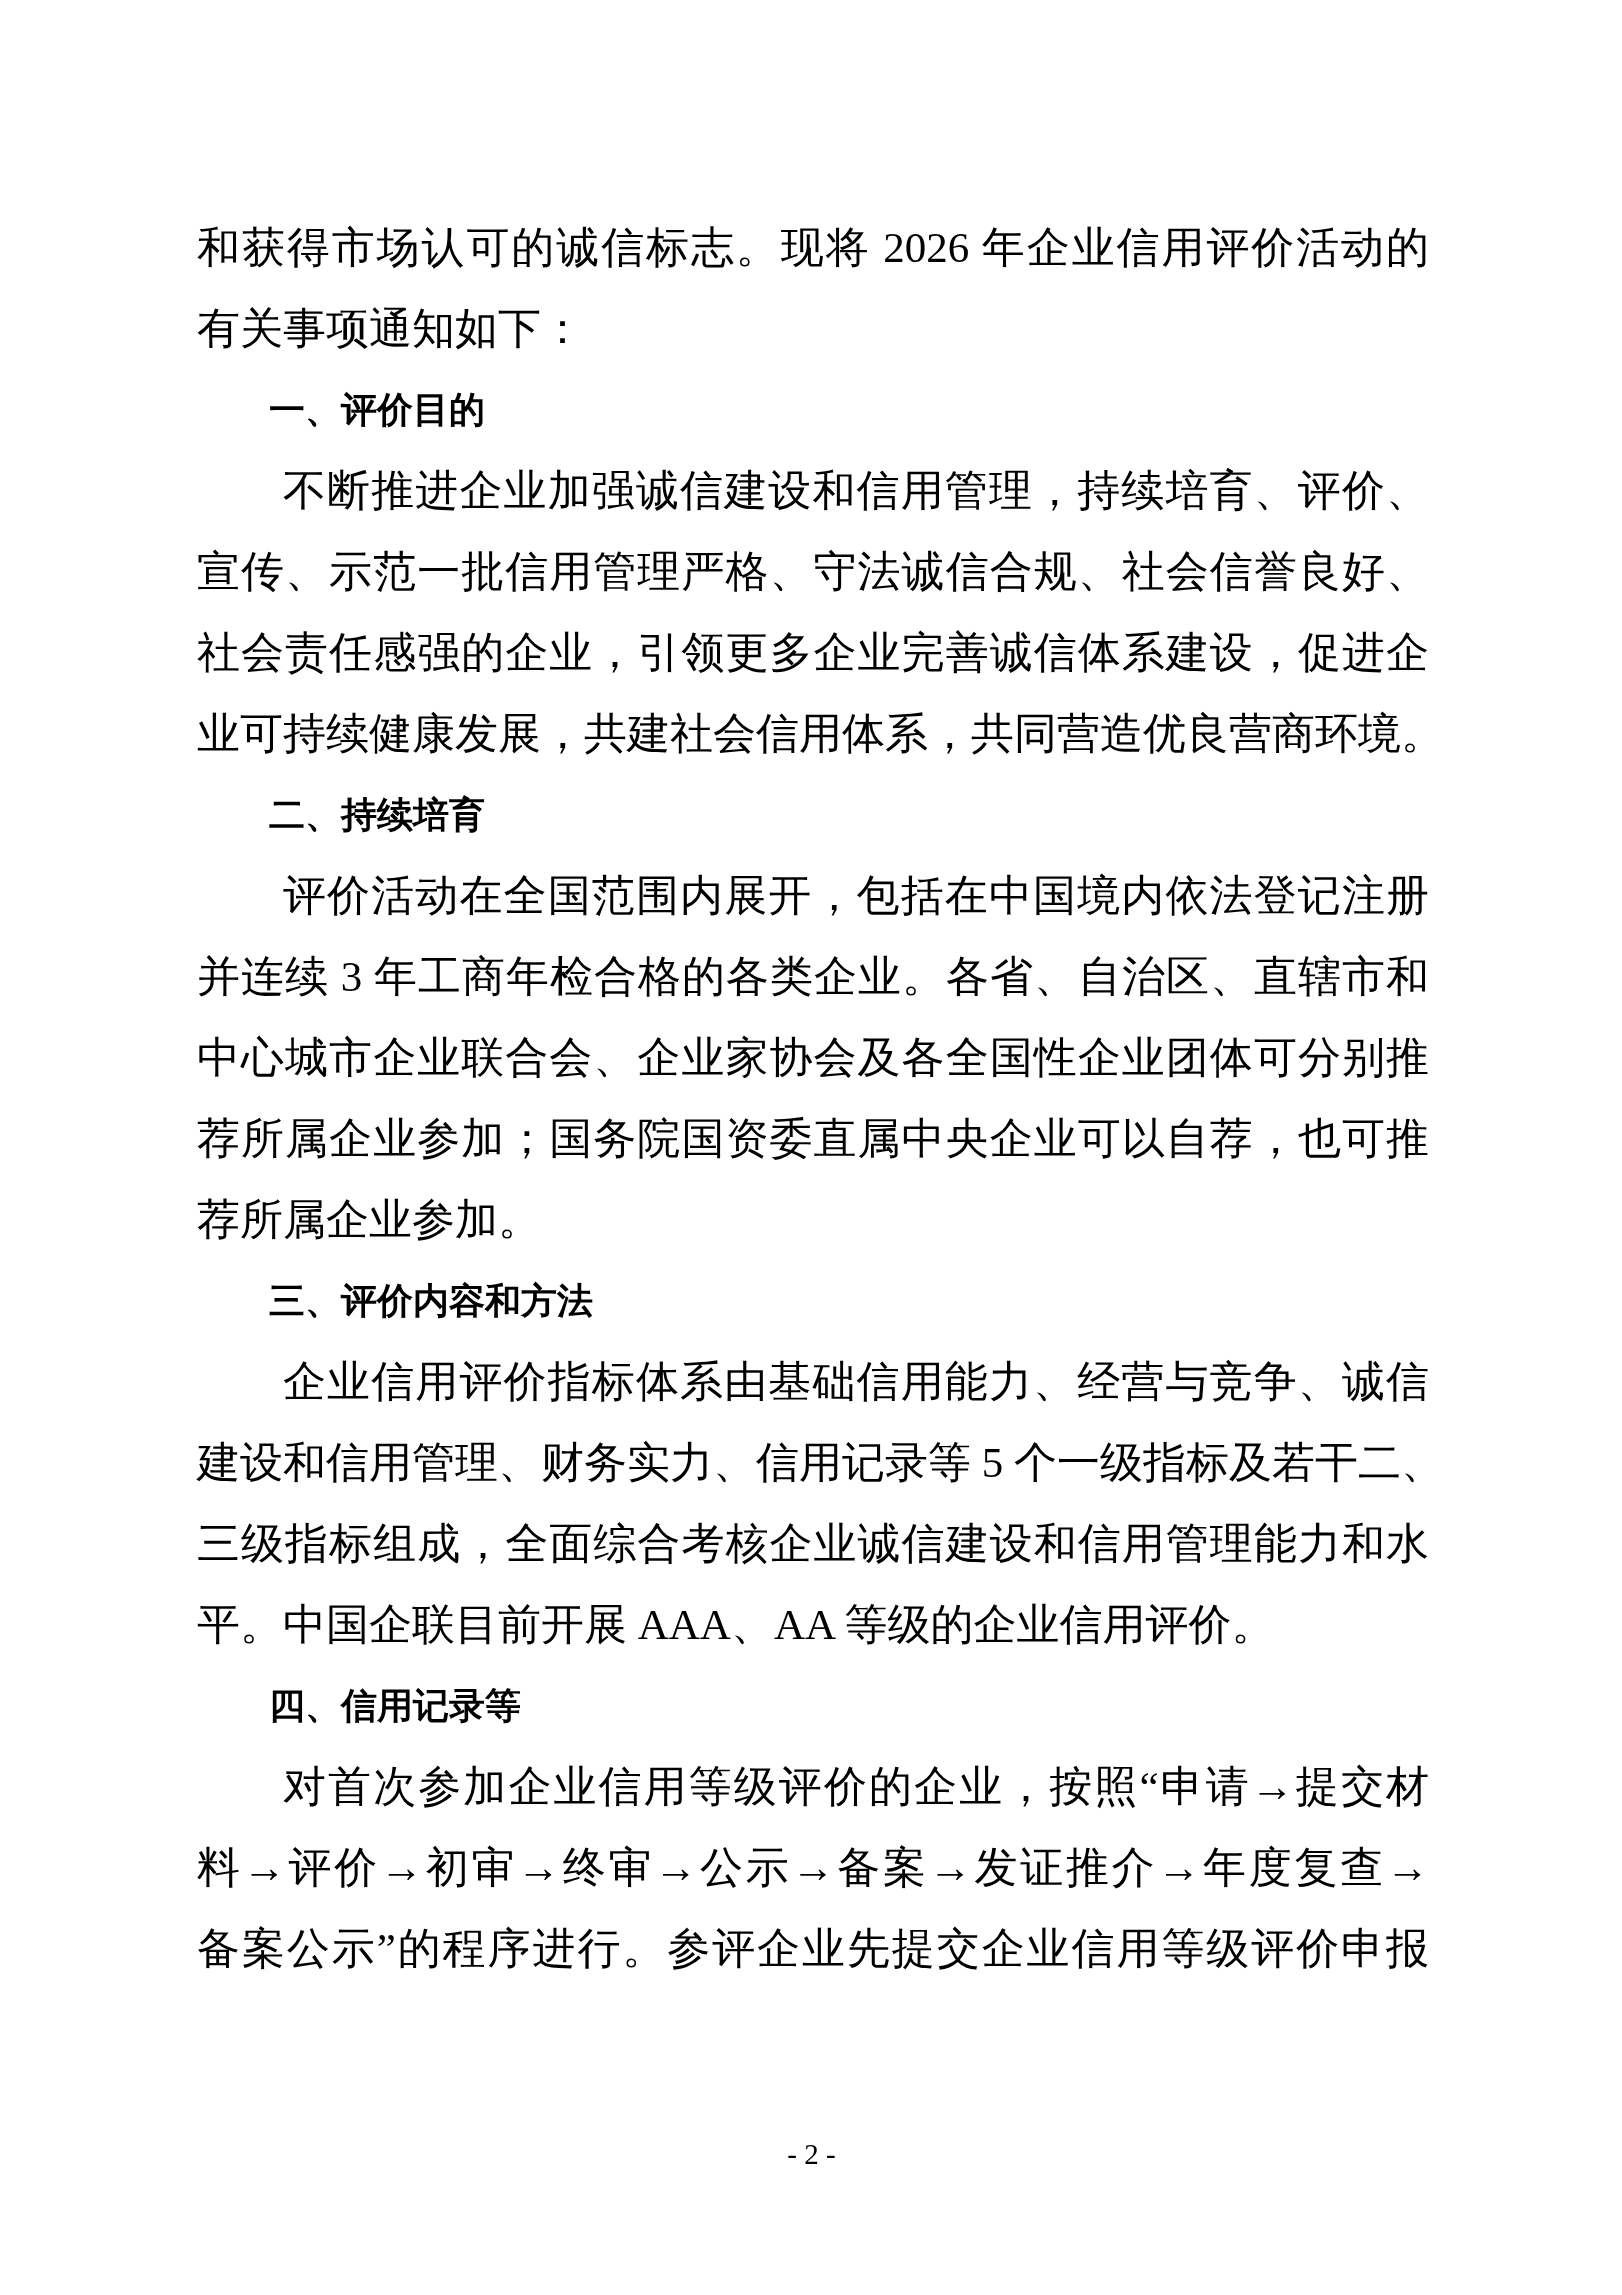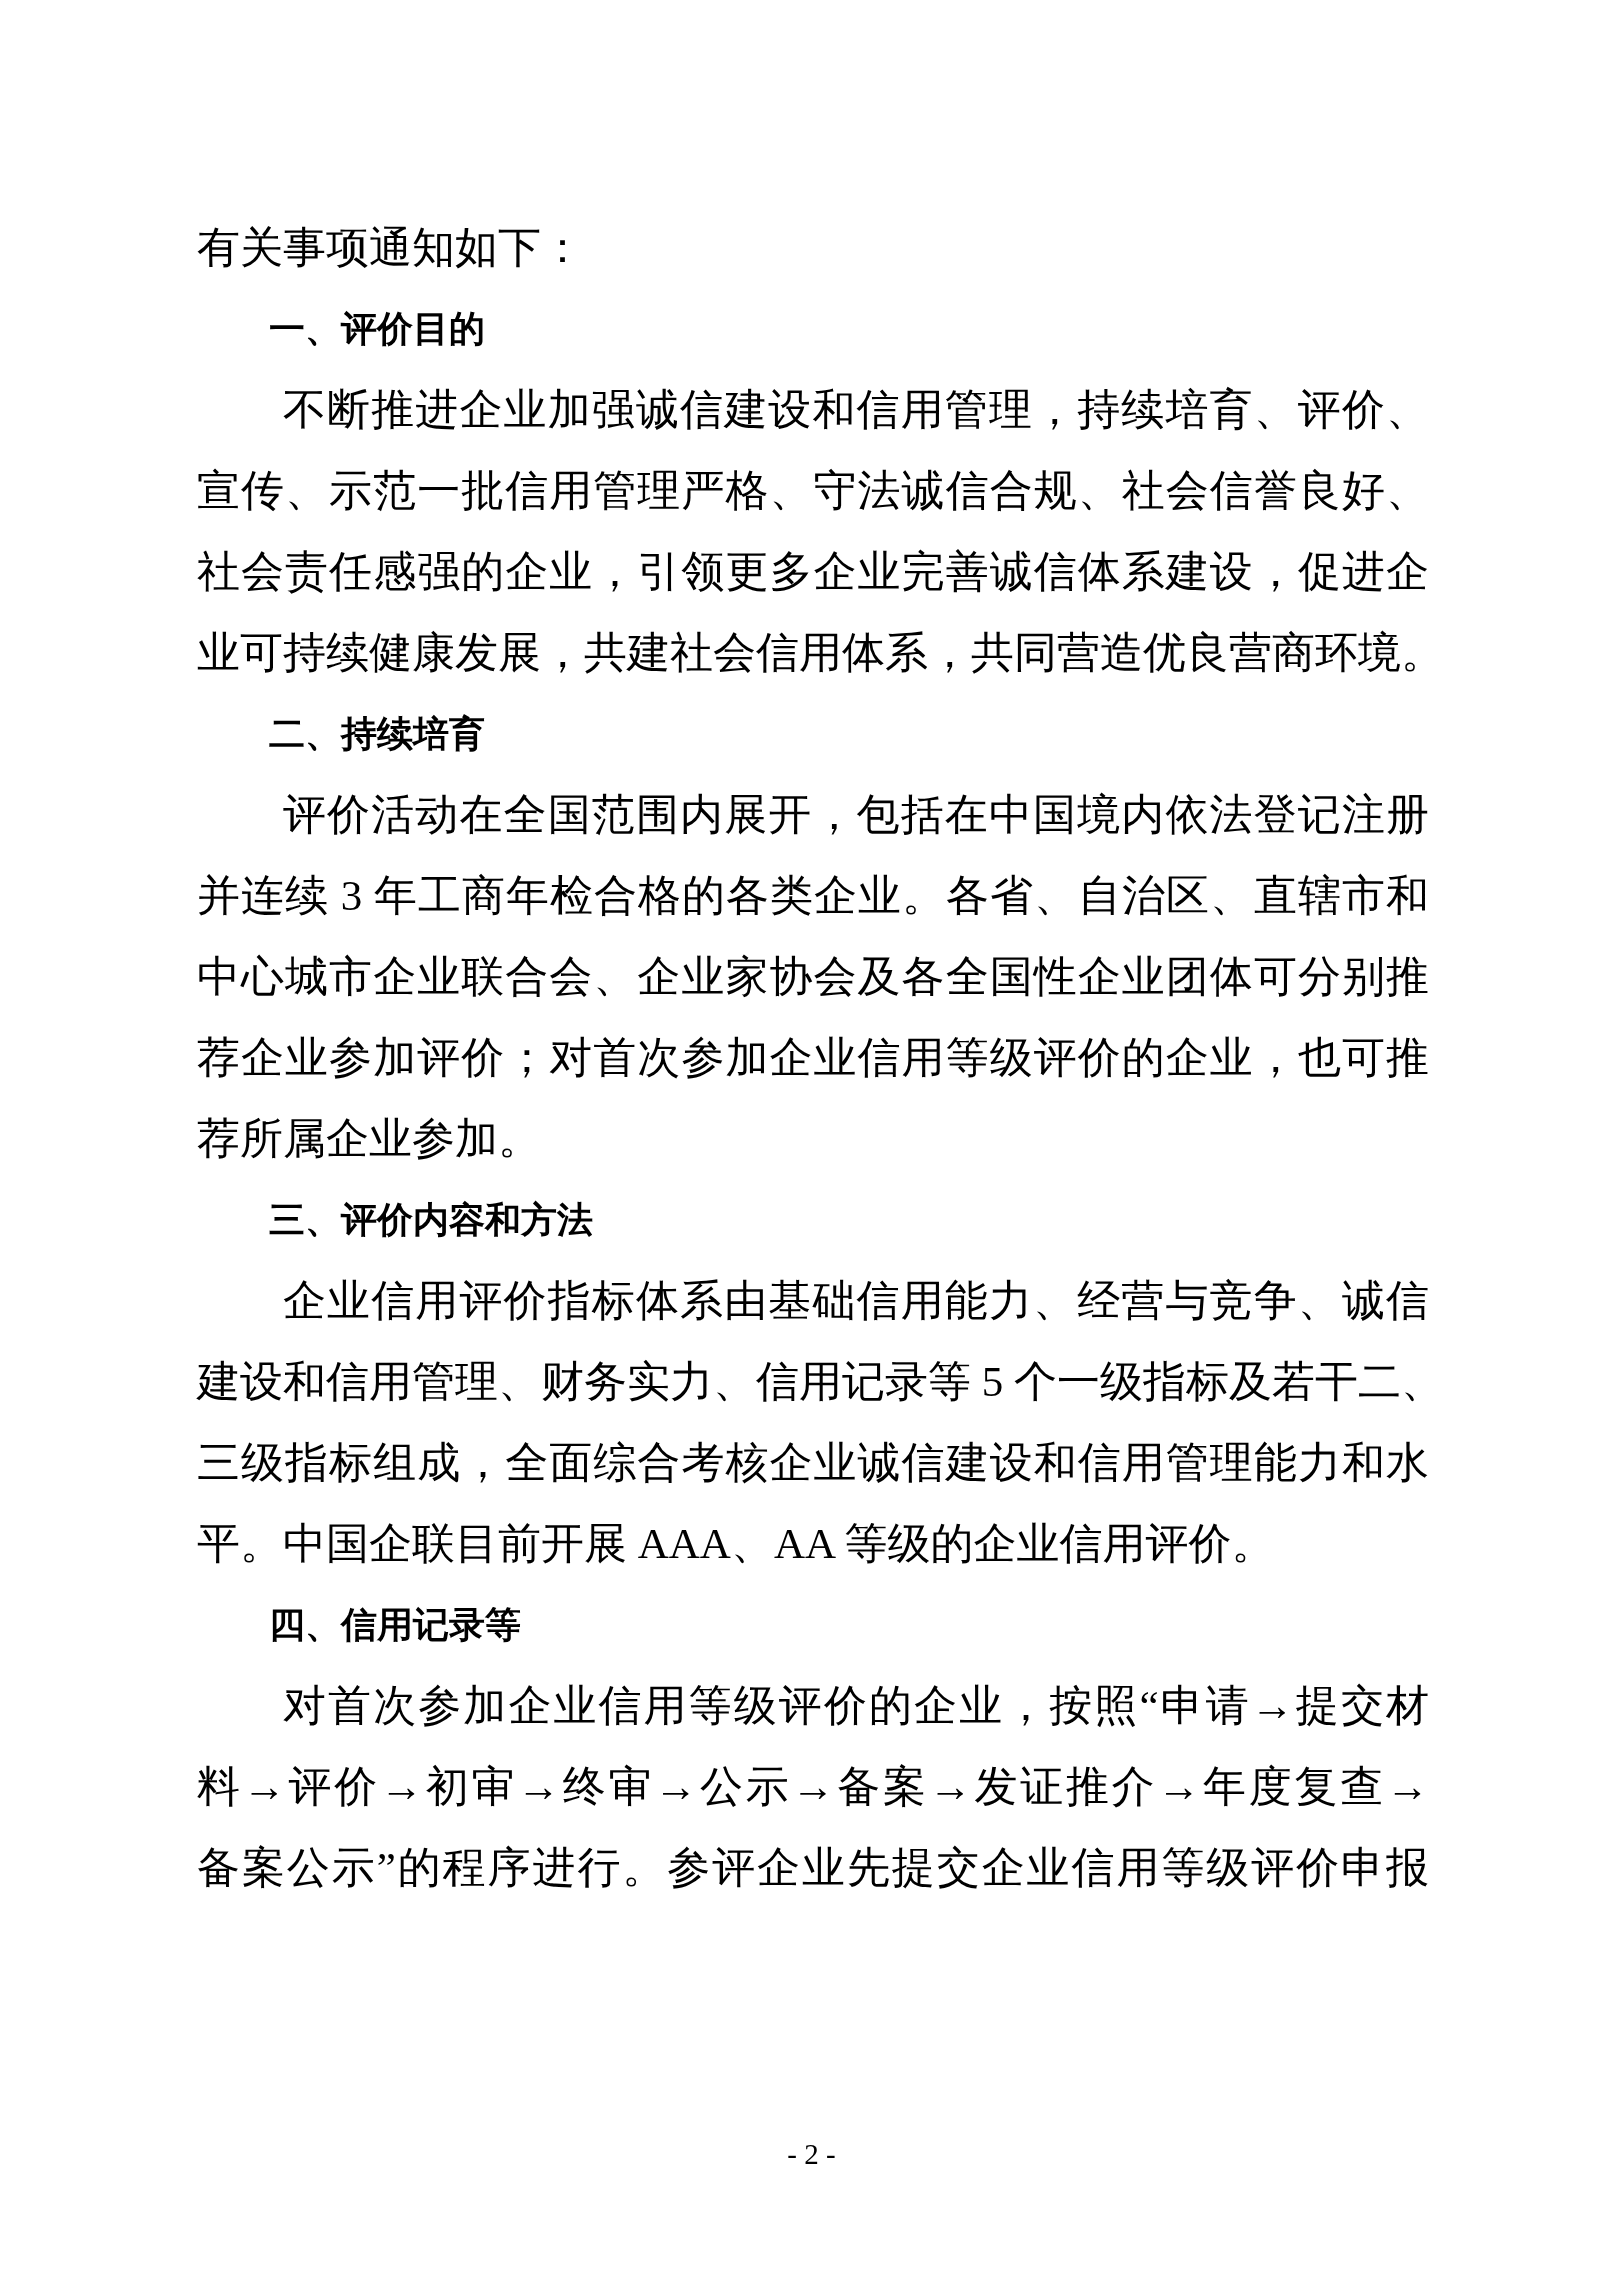--- a/index.html
+++ b/index.html
@@ -49,39 +49,40 @@
     font-size: 29px;
     line-height: 31px;
   }
 </style>
 </head>
 <body>
 
 <main class="page-text">
 
   <section>
+    <div class="line stretch">和获得市场认可的诚信标志。现将 2026 年企业信用评价活动的</div>
     <div class="line">有关事项通知如下：</div>
   </section>
 
   <h2 class="heading">一、评价目的</h2>
 
   <section>
     <div class="line stretch indent">不断推进企业加强诚信建设和信用管理，持续培育、评价、</div>
     <div class="line stretch">宣传、示范一批信用管理严格、守法诚信合规、社会信誉良好、</div>
     <div class="line stretch">社会责任感强的企业，引领更多企业完善诚信体系建设，促进企</div>
     <div class="line">业可持续健康发展，共建社会信用体系，共同营造优良营商环境。</div>
   </section>
 
   <h2 class="heading">二、持续培育</h2>
 
   <section>
     <div class="line stretch indent">评价活动在全国范围内展开，包括在中国境内依法登记注册</div>
     <div class="line stretch">并连续 3 年工商年检合格的各类企业。各省、自治区、直辖市和</div>
     <div class="line stretch">中心城市企业联合会、企业家协会及各全国性企业团体可分别推</div>
-    <div class="line stretch">荐企业参加评价；对首次参加企业信用等级评价的企业，也可推</div>
+    <div class="line stretch">荐所属企业参加；国务院国资委直属中央企业可以自荐，也可推</div>
     <div class="line">荐所属企业参加。</div>
   </section>
 
   <h2 class="heading">三、评价内容和方法</h2>
 
   <section>
     <div class="line stretch indent">企业信用评价指标体系由基础信用能力、经营与竞争、诚信</div>
     <div class="line stretch">建设和信用管理、财务实力、信用记录等 5 个一级指标及若干二、</div>
     <div class="line stretch">三级指标组成，全面综合考核企业诚信建设和信用管理能力和水</div>
     <div class="line">平。中国企联目前开展 AAA、AA 等级的企业信用评价。</div>

